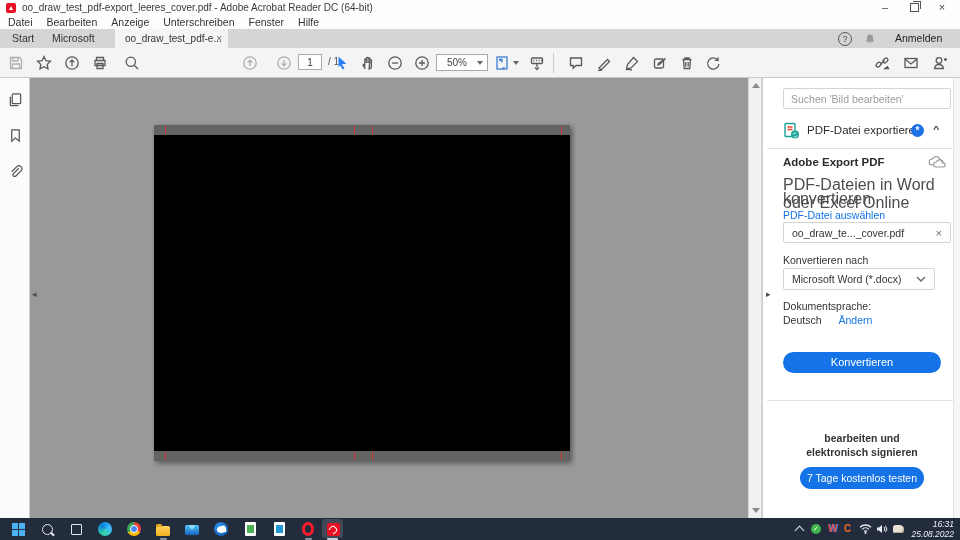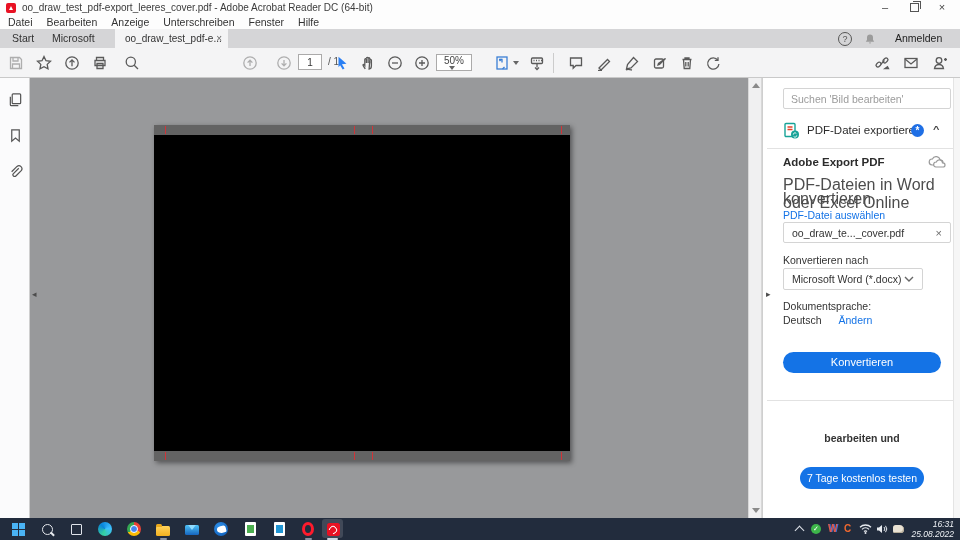--- a/index.html
+++ b/index.html
@@ -27,21 +27,21 @@
   .bell{position:absolute;left:864px;top:4px;}
   .anmelden{position:absolute;left:895px;top:0;height:19px;line-height:19px;font-size:10.5px;color:#222;}
   
   .toolbar{position:absolute;left:0;top:48px;width:960px;height:30px;background:#f4f4f5;border-bottom:1px solid #c9c9c9;box-sizing:border-box;}
   .ti{position:absolute;top:5px;width:20px;height:20px;display:flex;align-items:center;justify-content:center;}
   .ti svg{stroke:#5a5a5a;fill:none;stroke-width:1.3;}
   .ti.dis{opacity:.45;}
   .tdiv{position:absolute;top:5px;width:1px;height:20px;background:#cccccc;}
   .pageinput{position:absolute;left:298px;top:6px;width:24px;height:16px;border:1px solid #abaaaa;background:#fff;font-size:10px;text-align:center;box-sizing:border-box;font-family:inherit;color:#333;}
   .pagetotal{position:absolute;left:328px;top:8px;font-size:10px;color:#555;}
-  .zoombox{position:absolute;left:436px;top:6px;width:36px;height:17px;border:1px solid #abaaaa;background:#fff;box-sizing:border-box;font-size:10px;color:#444;display:flex;align-items:center;flex-direction:column;}
+  .zoombox{position:absolute;left:436px;top:6px;width:52px;height:17px;border:1px solid #abaaaa;background:#fff;box-sizing:border-box;font-size:10px;color:#444;display:flex;align-items:center;}
   .zoombox .zv{flex:1;text-align:center;}
   .caret{width:0;height:0;border-left:3.5px solid transparent;border-right:3.5px solid transparent;border-top:4px solid #666;display:inline-block;}
   .zoombox .caret{margin-right:4px;}
   .fitcaret{position:absolute;left:513px;top:13px;}
   
   .content{position:absolute;left:0;top:78px;width:960px;height:440px;background:#98999b;}
   .lsidebar{position:absolute;left:0;top:0;width:30px;height:440px;background:#fbfbfc;border-right:1px solid #cfcfcf;box-sizing:border-box;}
   .lsi{position:absolute;left:6px;width:18px;height:18px;display:flex;align-items:center;justify-content:center;}
   .lsi svg{stroke:#555;fill:none;stroke-width:1.3;}
   .handle{position:absolute;font-size:9px;color:#4c4c4c;line-height:9px;}
@@ -65,21 +65,21 @@
   .chevup{position:absolute;left:170px;top:3px;font-size:11px;color:#444;font-weight:bold;transform:scaleY(.8);}
   .pdivider{position:absolute;left:4px;width:190px;height:1px;background:#e2e2e2;}
   .sectitle{position:absolute;left:20px;top:78px;font-size:11.5px;font-weight:bold;color:#2c2c2c;}
   .clouds{position:absolute;left:164px;top:76px;}
   .pdesc{position:absolute;left:20px;font-size:16px;color:#4d4d4d;}
   .plink{position:absolute;left:20px;font-size:10.5px;color:#1473e6;}
   .filebox{position:absolute;left:20px;top:144px;width:168px;height:21px;border:1px solid #d4d4d4;border-radius:2px;box-sizing:border-box;display:flex;align-items:center;padding:0 8px;font-size:10.5px;color:#333;background:#fff;}
   .filebox .fname{flex:1;white-space:nowrap;overflow:hidden;}
   .filebox .fx{color:#6b6b6b;font-size:11px;}
   .plabel{position:absolute;left:20px;font-size:10.5px;color:#333;}
-  .selectbox{position:absolute;left:20px;top:190px;width:140px;height:22px;border:1px solid #d4d4d4;border-radius:2px;box-sizing:border-box;display:flex;align-items:center;padding:0 8px;font-size:10.5px;color:#333;background:#fff;}
+  .selectbox{position:absolute;left:20px;top:190px;width:152px;height:22px;border:1px solid #d4d4d4;border-radius:2px;box-sizing:border-box;display:flex;align-items:center;padding:0 8px;font-size:10.5px;color:#333;background:#fff;}
   .selectbox .sv{flex:1;}
   .selectbox svg{stroke:#666;fill:none;stroke-width:1.4;}
   .langrow{position:absolute;left:20px;top:236px;font-size:10.5px;color:#333;}
   .langrow .chg{color:#1473e6;margin-left:14px;}
   .convbtn{position:absolute;left:20px;top:274px;width:158px;height:21px;background:#1473e6;border-radius:11px;color:#fff;font-size:11px;line-height:21px;text-align:center;}
   .promoline{position:absolute;left:0;width:198px;text-align:center;font-size:10.5px;font-weight:bold;color:#333;}
   .trialbtn{position:absolute;left:37px;top:389px;width:124px;height:22px;background:#1473e6;border-radius:11px;color:#fff;font-size:10.5px;line-height:22px;text-align:center;}
   .pscroll{position:absolute;right:0;top:0;width:7px;height:440px;background:#f6f6f6;border-left:1px solid #e4e4e4;box-sizing:border-box;}
   
   .taskbar{position:absolute;left:0;top:518px;width:960px;height:22px;background:#222c3d;}
@@ -396,20 +396,21 @@
       <div class="langrow">
         <span>Deutsch</span>
         <span class="chg">Ändern</span>
       </div>
 
       <div class="convbtn">Konvertieren</div>
 
       <div class="pdivider" style="top:322px;"></div>
 
       <span class="promoline" style="top:354px;">bearbeiten und</span>
+      <span class="promoline" style="top:368px;">elektronisch signieren</span>
 
       <div class="trialbtn">7 Tage kostenlos testen</div>
 
       <div class="pscroll"></div>
     </div>
   </div>
 
   <div class="taskbar">
     <span class="tbi" style="left:10px;">
         <span class="win11"></span>

